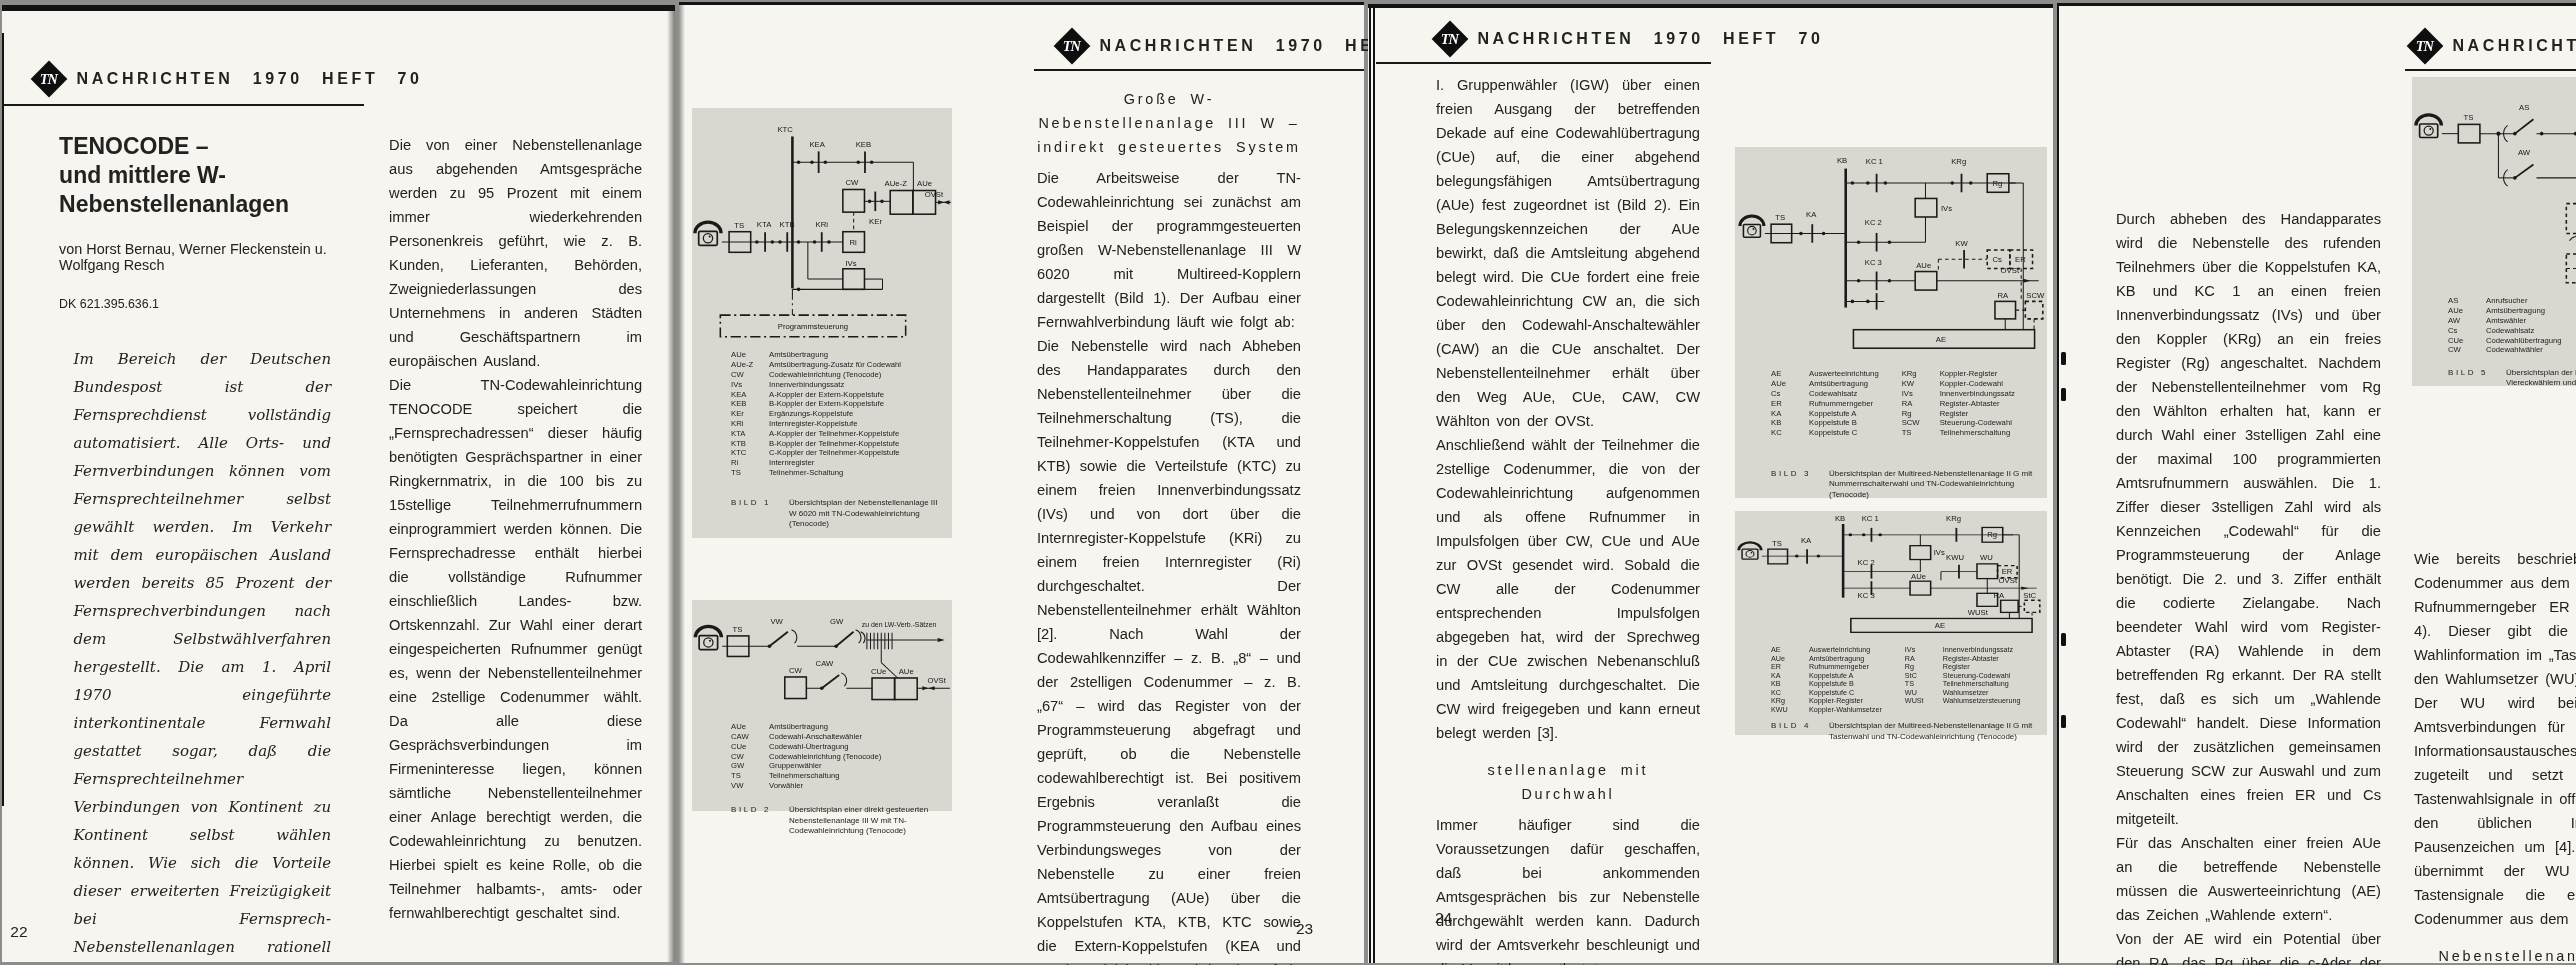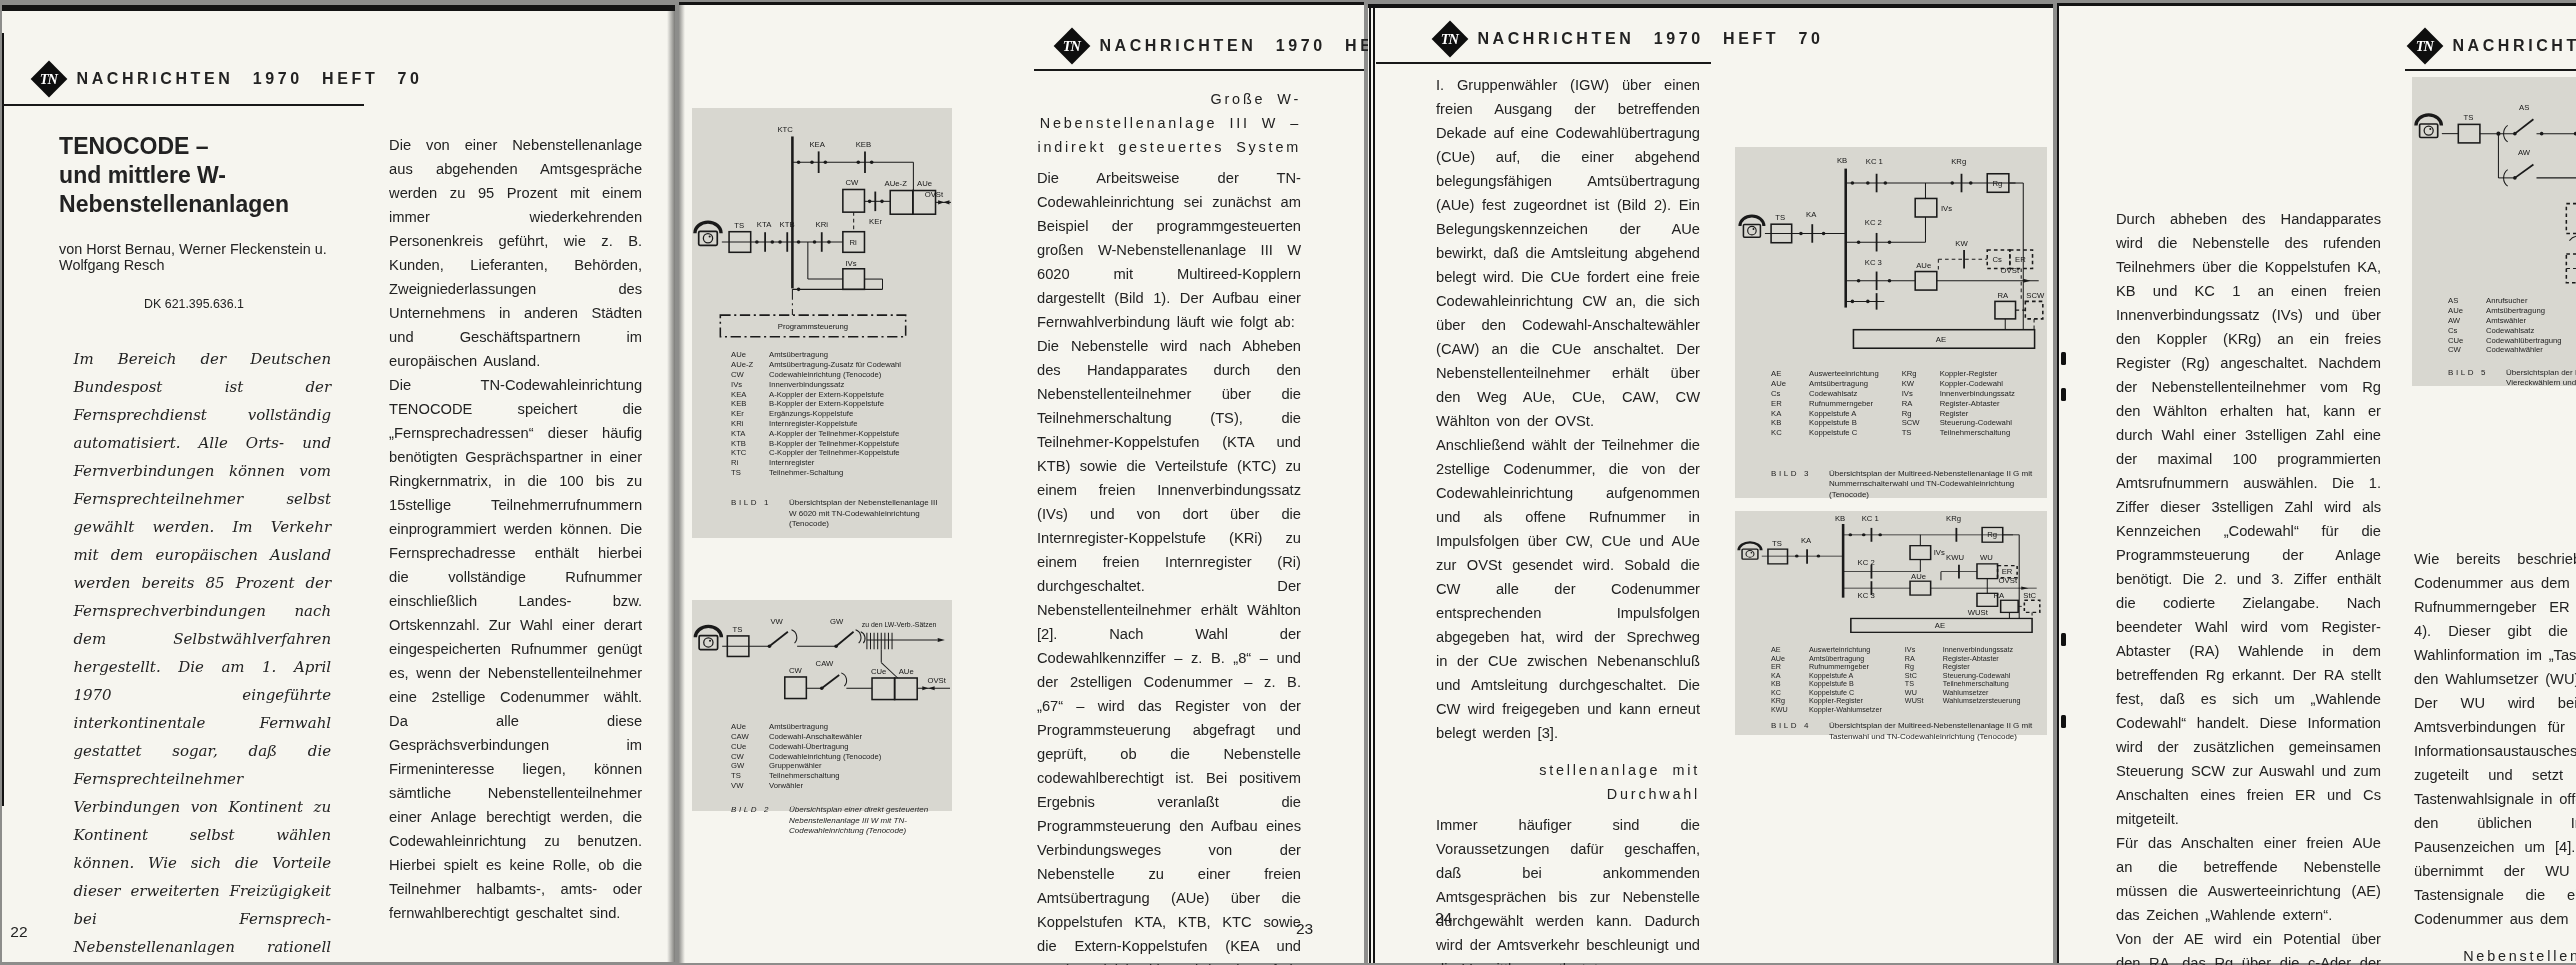--- a/index.html
+++ b/index.html
@@ -14,24 +14,24 @@
   .staple{position:absolute;width:4.6px;height:13.4px;background:#101010;border-radius:1.5px;}
   .hdr{position:absolute;display:flex;align-items:center;gap:14.4px;}
   .logo{width:26px;height:26px;background:#0e0e0e;display:flex;align-items:center;justify-content:center;
         transform:rotate(45deg);flex:none;}
   .logo span{transform:rotate(-45deg);font:italic 700 14.4px "Liberation Serif",serif;color:#fff;letter-spacing:-1px;}
   .hdr .txt{font-weight:700;font-size:16px;letter-spacing:3.6px;word-spacing:11.3px;white-space:nowrap;}
   .rule{position:absolute;height:1.5px;background:#181818;}
   .col{position:absolute;text-align:justify;}
   .col p{margin:0;font-size:14.7px;line-height:24px;word-spacing:2.6px;}
   .hb{font-weight:700;font-size:14.7px;line-height:21.6px;margin:0 0 7.2px 0;text-align:left;}
-  .hs{font-size:14.4px;line-height:24px;letter-spacing:2.8px;word-spacing:5.2px;margin:13.4px 0 6.2px 0;text-align:right;}
+  .hs{font-size:14.4px;line-height:24px;letter-spacing:2.8px;word-spacing:5.2px;margin:13.4px 0 6.2px 0;text-align:center;}
   .title{font-weight:700;font-size:23px;line-height:29px;text-align:left;}
   .authors{font-size:14.4px;margin-top:21.6px;text-align:left;}
-  .dk{font-size:12.4px;text-align:center;margin-top:24px;padding-right:2.1px;}
+  .dk{font-size:12.4px;text-align:left;margin-top:24px;padding-right:2.1px;}
   .abstract{font-family:"DejaVu Serif",serif;font-style:italic;font-size:15px;line-height:28px;
             word-spacing:4.6px;margin-top:34px;text-align:justify;}
   .indent{margin-left:14.4px;}
   .fig{position:absolute;background:#d8d7d0;}
   .fig svg{display:block;}
   .lg{font-size:7.7px;line-height:9.8px;}
   .lgr{display:flex;}
   .lgr .t{width:38px;flex:none;}
   .lg2{display:flex;gap:23px;}
   .cap{display:flex;font-size:8px;line-height:10.3px;}
@@ -299,21 +299,21 @@
           </div>
         <div class="lgr">
             <span class="t">TS</span>
             <span>Teilnehmerschaltung</span>
           </div>
         <div class="lgr">
             <span class="t">VW</span>
             <span>Vorwähler</span>
           </div>
       </div>
-      <div class="cap" style="margin:14.4px 10.3px 0 39px;font-style:italic;">
+      <div class="cap" style="margin:14.4px 10.3px 0 39px;">
         <span class="bn">BILD 2</span>
         <span class="ct">Übersichtsplan einer direkt gesteuerten Nebenstellenanlage III W mit TN-Codewahleinrichtung (Tenocode)</span>
       </div>
     </div>
 
     <div class="col" style="left:358px;top:72px;width:264px;">
       <div class="hs">
         <div>Große W-Nebenstellenanlage III W –</div>
         <div>indirekt gesteuertes System</div>
       </div>

